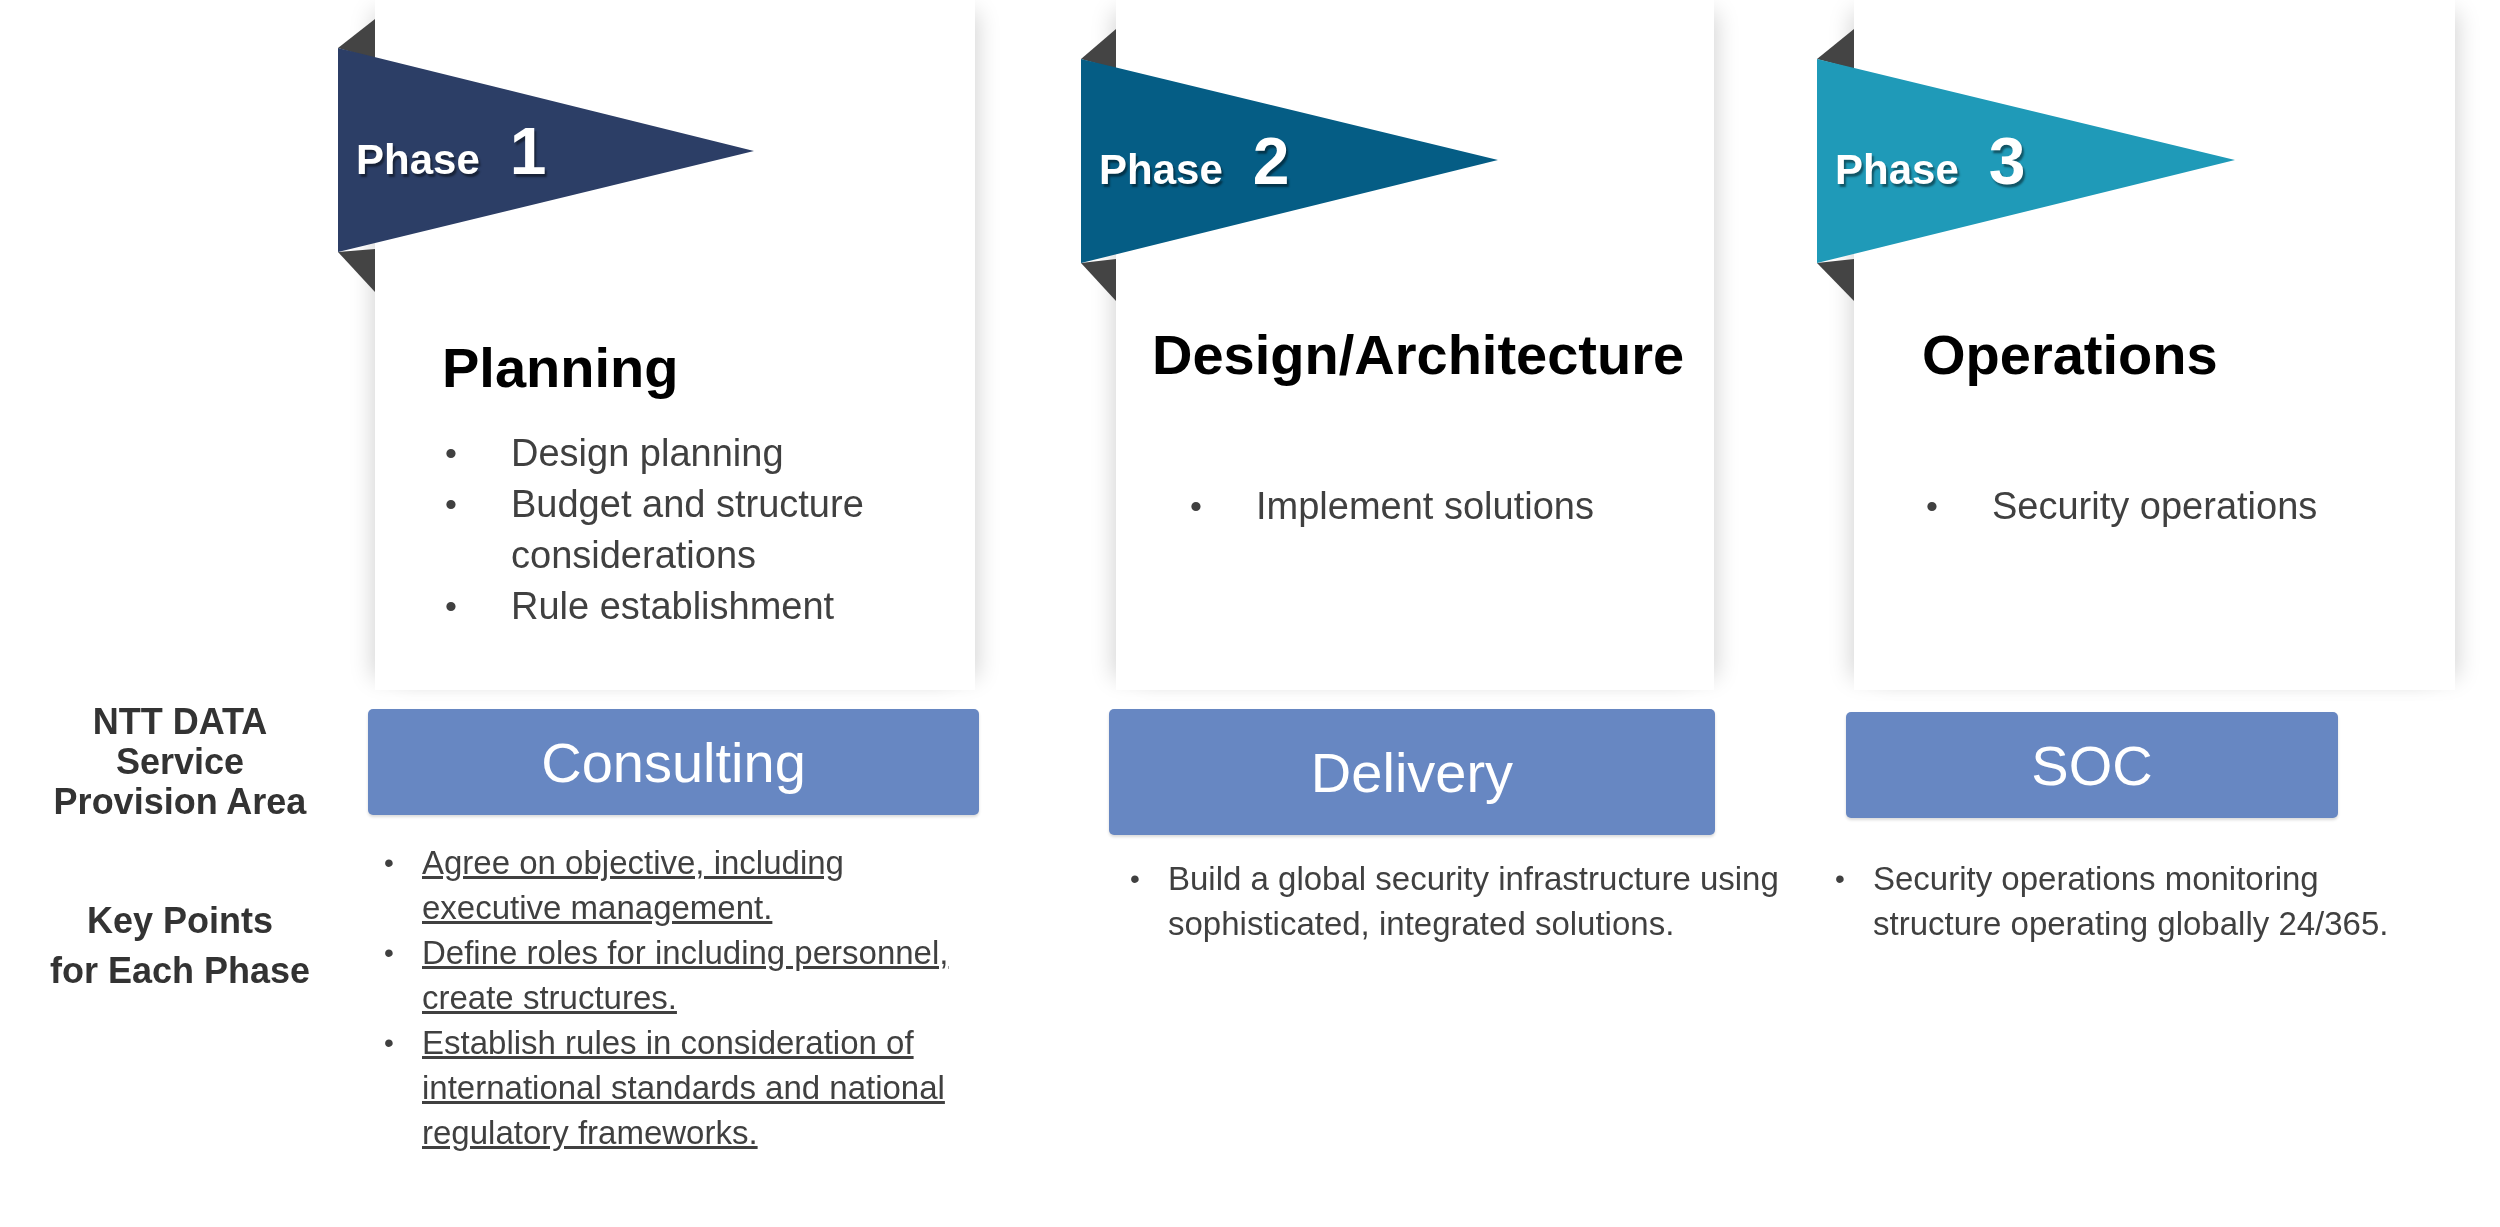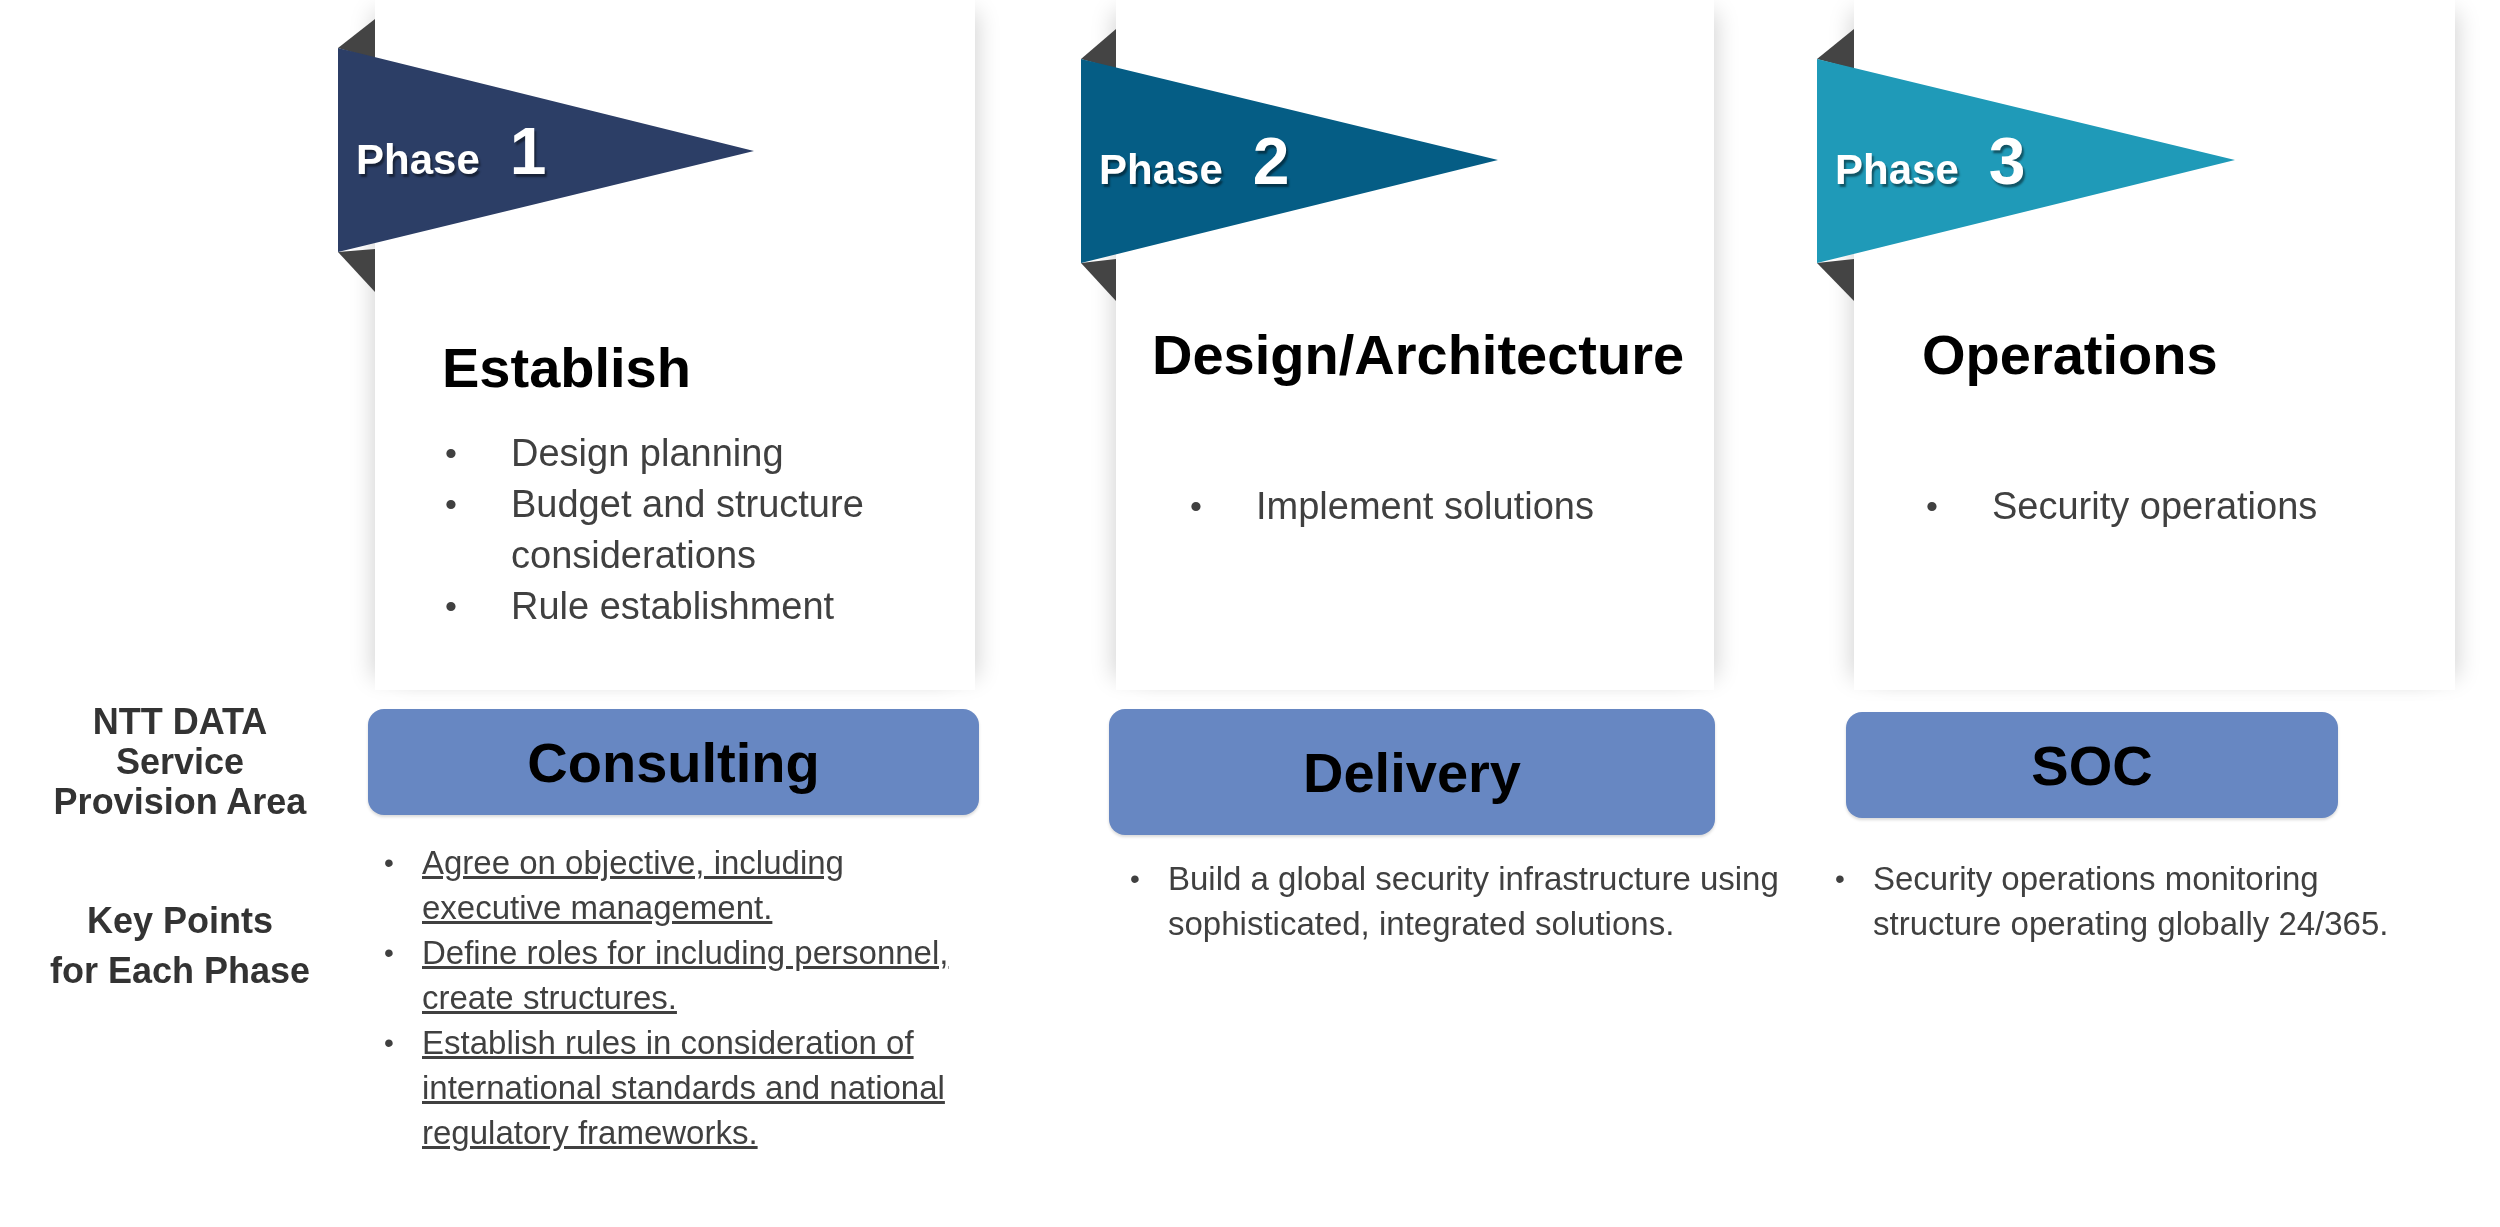--- a/index.html
+++ b/index.html
@@ -12,21 +12,21 @@
   .flag { position:absolute; }
   .flag svg { display:block; overflow:visible; }
   .flag-text { position:absolute; color:#ffffff; font-weight:bold; white-space:nowrap;
                text-shadow: 2px 3px 2px rgba(0,0,0,0.45); display:flex; align-items:baseline; }
   .flag-word { font-size:42px; }
   .flag-num { font-size:66px; margin-left:30px; }
   .phase-title { position:absolute; font-weight:bold; color:#000000; font-size:56px; white-space:nowrap; }
   ul.phase-list { position:absolute; margin:0; padding:0; list-style:none; color:#404040; font-size:38px; }
   ul.phase-list li { position:relative; padding-left:66px; line-height:51px; }
   ul.phase-list li::before { content:"\2022"; position:absolute; left:0; top:0; font-size:34px; }
-  .pill { position:absolute; background:#6787c2; border-radius:16px; color:#000000; font-weight:bold;
+  .pill { position:absolute; background:#6787c2; border-radius:5px; color:#ffffff; font-weight:normal;
           font-size:56px; display:flex; align-items:center; justify-content:center;
           box-shadow:0 2px 3px rgba(0,0,0,0.15); cursor:pointer; }
   .side-label { position:absolute; left:20px; width:320px; text-align:center; font-weight:bold;
                 color:#333333; font-size:36px; line-height:40px; }
   .side-label span { display:block; }
   ul.key-list { position:absolute; margin:0; padding:0; list-style:none; color:#404040; font-size:33px; }
   ul.key-list li { position:relative; padding-left:38px; line-height:45px; }
   ul.key-list li::before { content:"\2022"; position:absolute; left:0; top:0; font-size:28px; }
 </style>
 </head>
@@ -39,21 +39,21 @@
   <svg width="420" height="275">
     <polygon points="0,29 37,0 37,40" fill="#444444"></polygon>
     <polygon points="0,233 37,273 37,230" fill="#444444"></polygon>
     <polygon points="0,29 416,132 0,233" fill="#2c3e66"></polygon>
   </svg>
   <div class="flag-text" style="left:18px; top:94px;">
     <span class="flag-word">Phase</span>
     <span class="flag-num">1</span>
   </div>
 </div>
-<div class="phase-title" style="left:442px; top:335px;">Establish</div>
+<div class="phase-title" style="left:442px; top:335px;">Planning</div>
 <ul class="phase-list" style="left:445px; top:428px; width:500px;">
   <li>Design planning</li>
   <li>Budget and structure considerations</li>
   <li>Rule establishment</li>
 </ul>
 
 <div class="card" style="left:1116px; width:598px; height:690px;">
   <div class="card-fade"></div>
 </div>
 <div class="flag" style="left:1081px; top:29px;">

